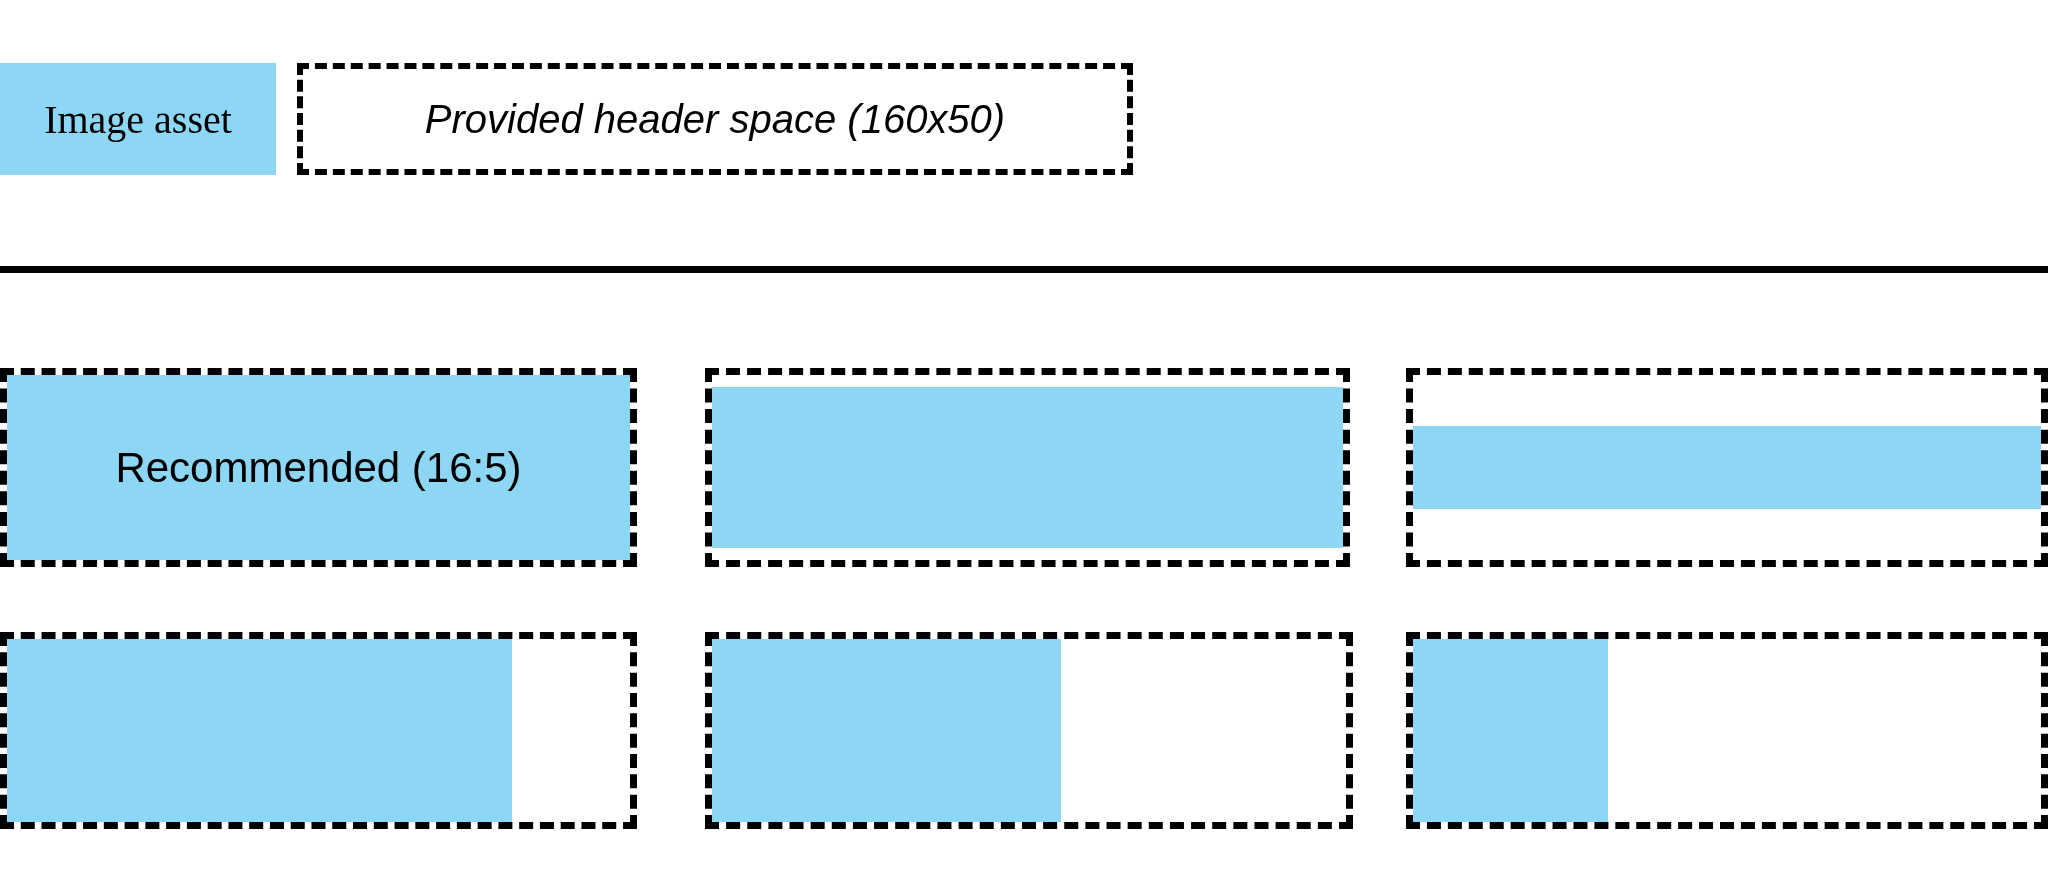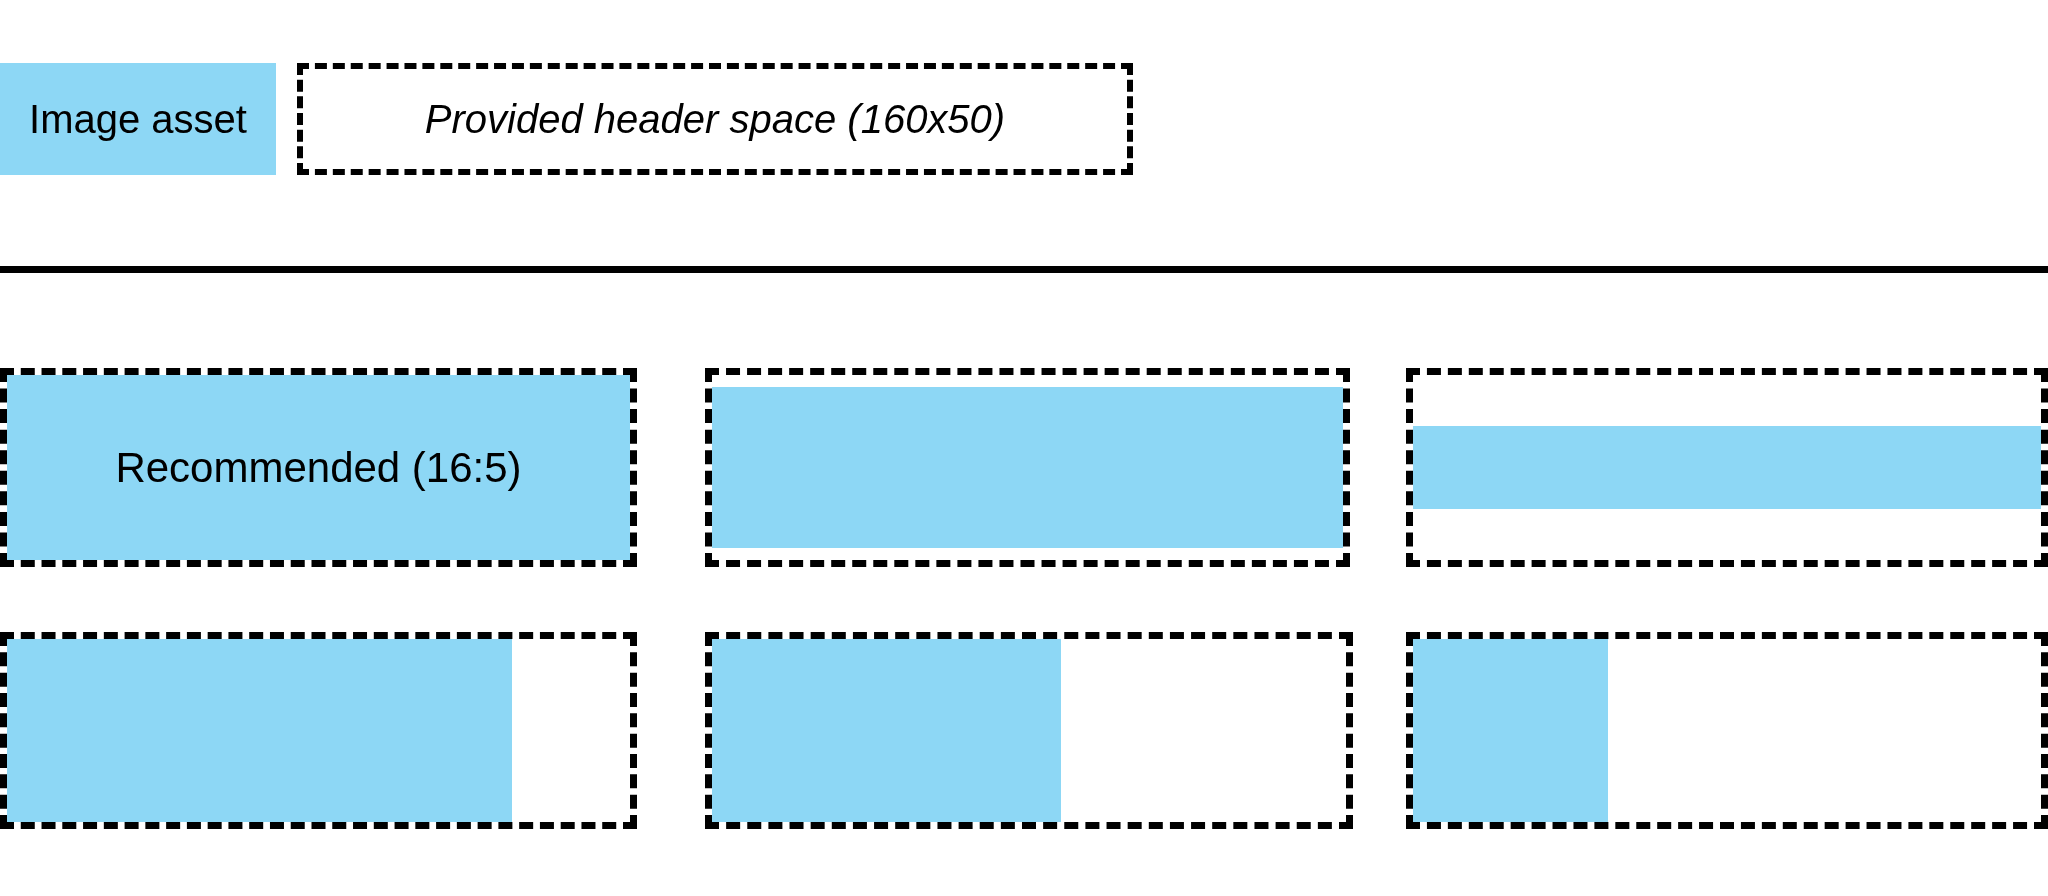--- a/index.html
+++ b/index.html
@@ -36,21 +36,21 @@
   #exC{left:1406px;top:368px;width:642px;height:199px;}
   #exD{left:0;top:632px;width:637px;height:197px;}
   #exE{left:705px;top:632px;width:648px;height:197px;}
   #exF{left:1406px;top:632px;width:642px;height:197px;}
 </style>
 </head>
 <body>
 
 <div>
 
-  <div class="abs legend-swatch" style="background: rgb(141, 215, 245);">
+  <div class="abs legend-swatch" style="background: rgb(141, 215, 245); font-family: Liberation Serif, serif;">
     <span>Image asset</span>
   </div>
 
   <div class="abs legend-box">
     <span>Provided header space (160x50)</span>
   </div>
 
   <div class="abs divider"></div>
 
   <div id="exA" class="abs example" style="align-items: flex-start; justify-content: flex-start;">

